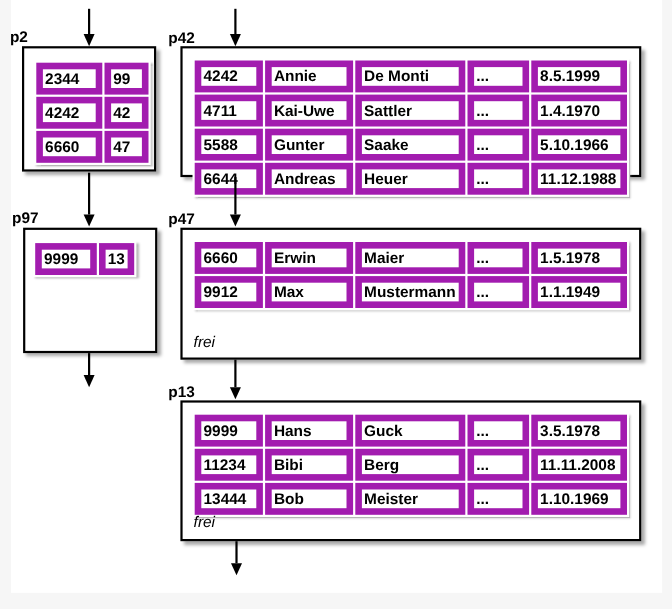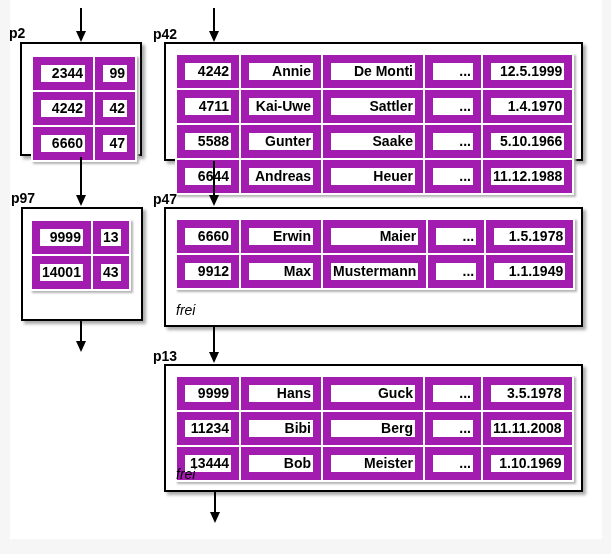--- a/index.html
+++ b/index.html
@@ -19,23 +19,23 @@
     box-shadow:3px 3px 3px #aaa;
   }
   .node-label{
     position:absolute;font-size:14px;font-weight:600;line-height:15px;
   }
   table.rec{
     position:absolute;border-collapse:separate;border-spacing:2px;
     table-layout:fixed;background:#fff;box-shadow:2px 2px 2px #b5b5b5;
   }
   table.rec td{
-    box-sizing:border-box;border:8px solid #a21caf;
+    box-sizing:border-box;border:6px solid #a21caf;
     height:23px;padding:0 2px;overflow:hidden;white-space:nowrap;
-    text-align:right;vertical-align:middle;
+    text-align:left;vertical-align:middle;
     font-size:14px;font-weight:600;line-height:17px;
   }
   .free-label{
     position:absolute;font-size:14px;font-style:italic;font-weight:500;text-align:right;
   }
   .arrow{position:absolute;width:10px;}
   .arrow .shaft{position:absolute;left:4px;top:0;width:2px;background:#000;}
   .arrow .head{
     position:absolute;left:0;width:0;height:0;
     border-left:5px solid transparent;border-right:5px solid transparent;
@@ -76,45 +76,41 @@
   <table class="rec" style="left:7px;top:10px;">
     <colgroup>
         <col style="width:56px">
         <col style="width:28px">
       </colgroup>
     <tbody>
       <tr>
         <td>9999</td>
         <td>13</td>
       </tr>
-      <tr>
-        <td>14001</td>
-        <td>43</td>
-      </tr>
     </tbody>
   </table>
 </div>
 
 <div class="node-label" style="left:153px;top:27px;">p42</div>
 <div class="node" style="left:164px;top:42px;width:419px;height:119px;">
   <table class="rec" style="left:9px;top:9px;">
     <colgroup>
         <col style="width:62px">
         <col style="width:80px">
         <col style="width:100px">
         <col style="width:56px">
         <col style="width:87px">
       </colgroup>
     <tbody>
       <tr>
         <td>4242</td>
         <td>Annie</td>
         <td>De Monti</td>
         <td>...</td>
-        <td>12.5.1999</td>
+        <td>8.5.1999</td>
       </tr>
       <tr>
         <td>4711</td>
         <td>Kai-Uwe</td>
         <td>Sattler</td>
         <td>...</td>
         <td>1.4.1970</td>
       </tr>
       <tr>
         <td>5588</td>

